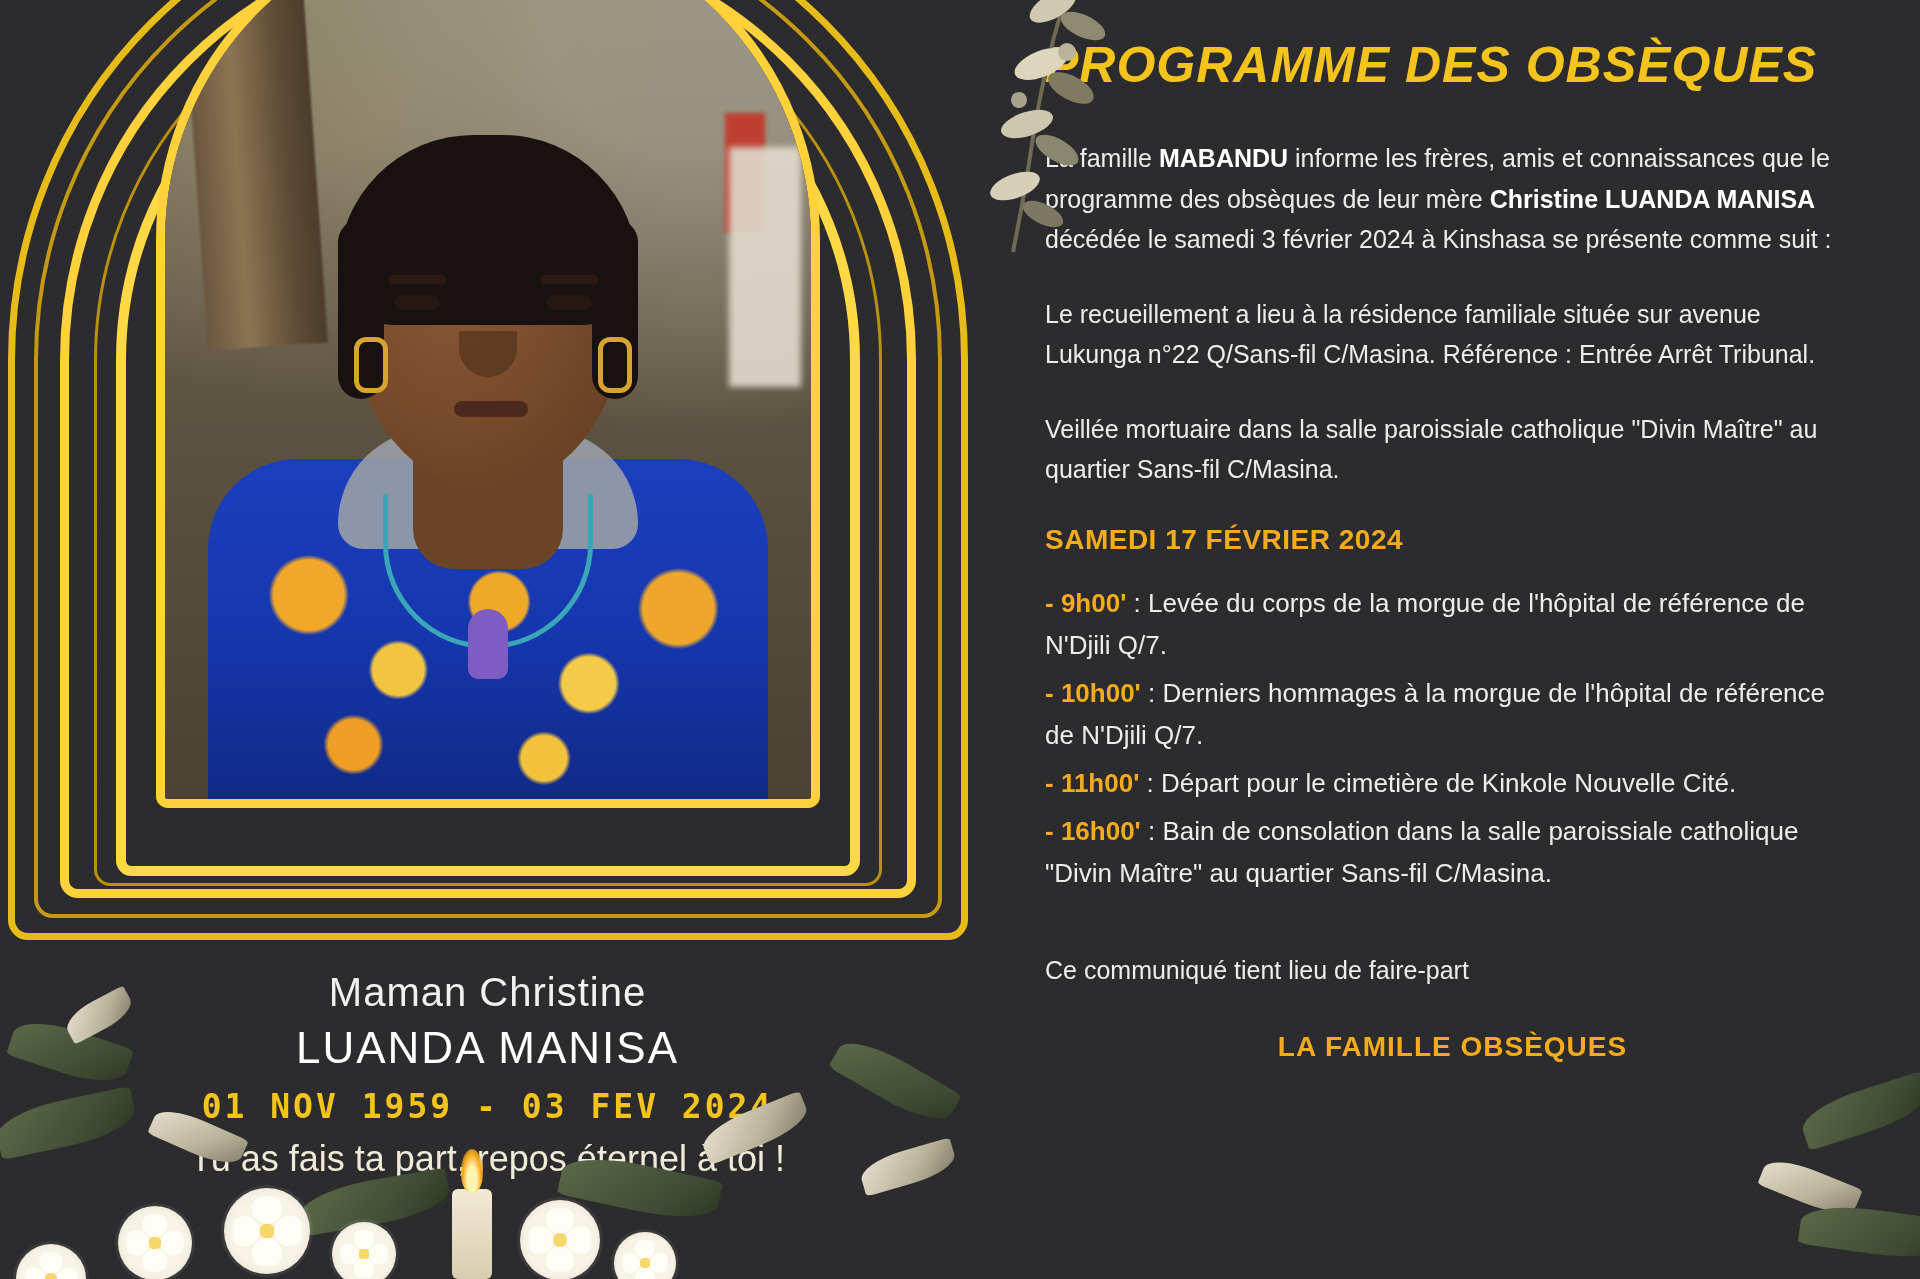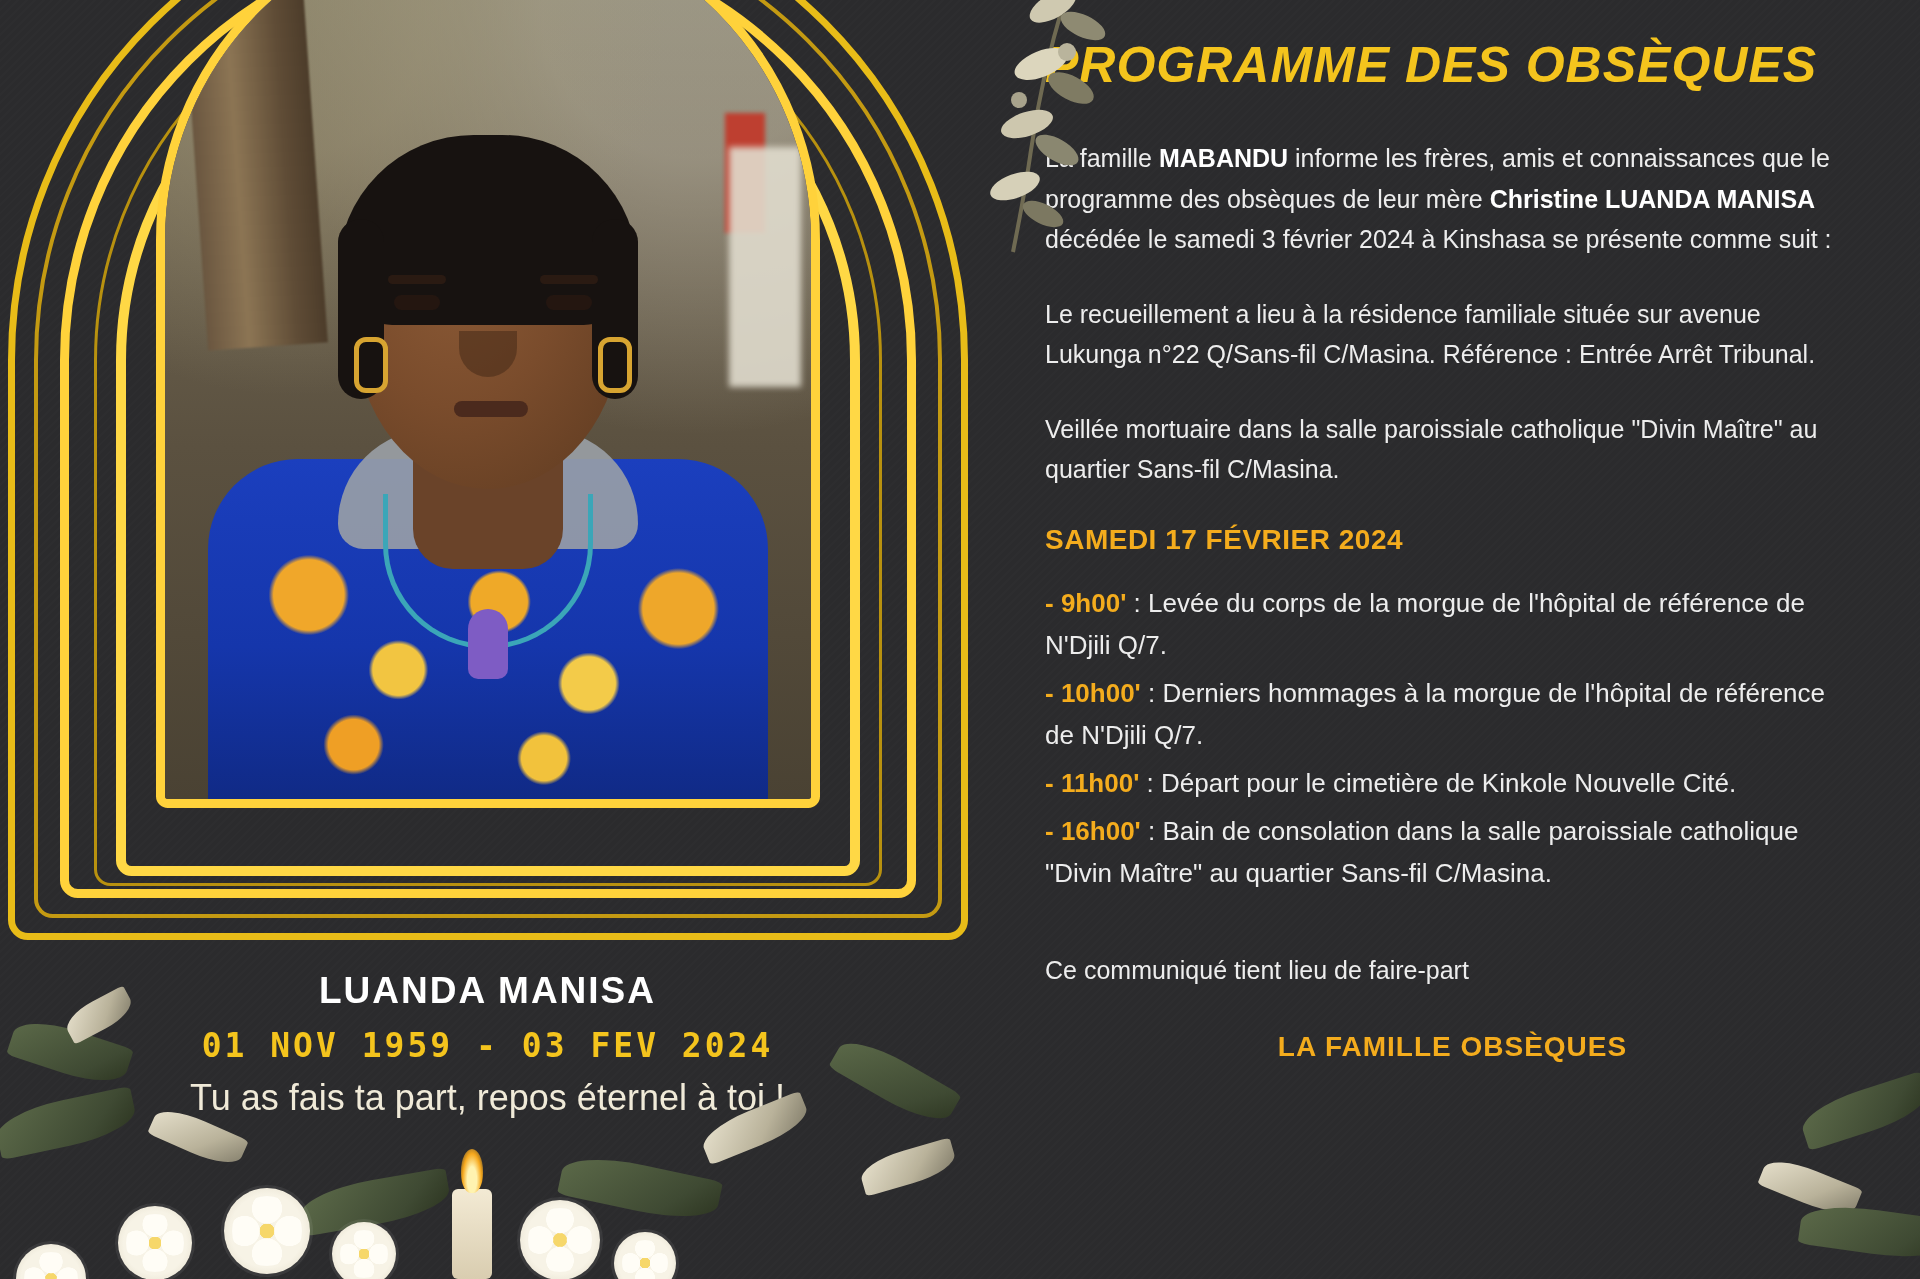--- a/index.html
+++ b/index.html
@@ -276,22 +276,22 @@
     text-align: center;
     color: #ffffff;
   }
   .cap-line1 {
     font-size: 40px;
     letter-spacing: 1px;
     color: #f1f1f1;
     margin-bottom: 8px;
   }
   .cap-line2 {
-    font-size: 37px;
-    font-weight: bold;
+    font-size: 44px;
+    font-weight: normal;
     letter-spacing: 2px;
     color: #ffffff;
     margin-bottom: 14px;
   }
   .cap-dates {
     font-size: 33px;
     font-weight: bold;
     letter-spacing: 3px;
     color: #f4c41d;
     margin-bottom: 12px;
@@ -450,20 +450,21 @@
           <div class="eye eye-r"></div>
           <div class="nose"></div>
           <div class="mouth"></div>
           <div class="earring-l"></div>
           <div class="earring-r"></div>
         </div>
       </div>
     </div>
 
     <div class="caption">
+      <div class="cap-line1">Maman Christine</div>
       <div class="cap-line2">LUANDA MANISA</div>
       <div class="cap-dates">01 NOV 1959 - 03 FEV 2024</div>
       <div class="cap-quote">Tu as fais ta part, repos éternel à toi !</div>
     </div>
 
     <div class="leaf leaf-dark" style="left:10px;top:1030px;width:120px;height:44px;transform:rotate(18deg);"></div>
     <div class="leaf" style="left:64px;top:1000px;width:70px;height:30px;transform:rotate(-28deg);"></div>
     <div class="leaf leaf-dark" style="left:-4px;top:1100px;width:140px;height:46px;transform:rotate(-12deg);"></div>
     <div class="leaf" style="left:150px;top:1120px;width:96px;height:34px;transform:rotate(24deg);"></div>
     <div class="leaf leaf-dark" style="left:300px;top:1180px;width:150px;height:44px;transform:rotate(-10deg);"></div>

